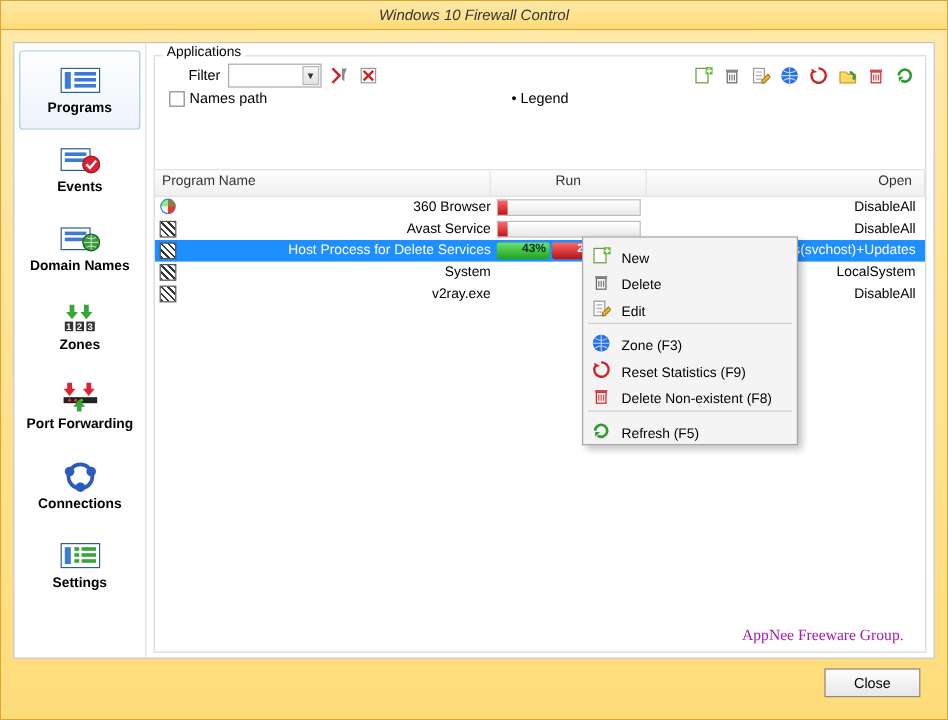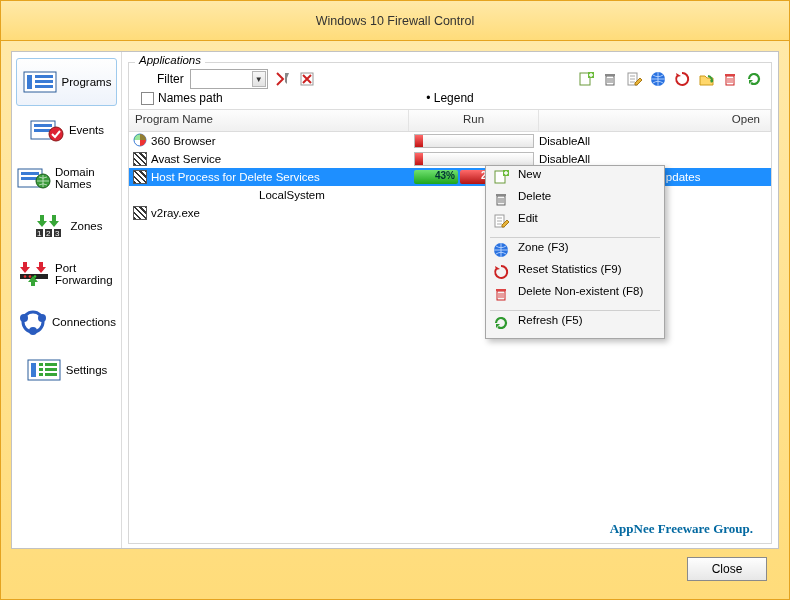--- a/index.html
+++ b/index.html
@@ -14,30 +14,31 @@
   }
   .window {
     width: 790px;
     height: 600px;
     border: 1px solid #e4a320;
     background: #fff;
     display: flex;
     flex-direction: column;
   }
   .titlebar {
-    height: 40px;
+    height: 24px;
     background: linear-gradient(#ffe9a8, #ffdc7a);
     border-bottom: 1px solid #e4a320;
     display: flex;
     align-items: center;
     justify-content: center;
     font-size: 12.5px;
     color: #333;
     font-weight: 400;
     position: relative;
+    font-style: italic;
   }
   .chrome {
     flex: 1;
     padding: 10px;
     background: linear-gradient(#ffe9a8, #ffdc7a);
     display: flex;
     flex-direction: column;
   }
   .inner {
     flex: 1;
@@ -49,31 +50,32 @@
   
   .sidebar {
     width: 110px;
     border-right: 1px solid #dcdcdc;
     padding: 6px 4px;
     display: flex;
     flex-direction: column;
     gap: 0;
   }
   .nav-btn {
-    height: 48px;
+    height: 66px;
     border: 1px solid transparent;
     border-radius: 3px;
     display: flex;
-    flex-direction: row;
+    flex-direction: column;
     align-items: center;
     justify-content: center;
     gap: 4px;
     font-size: 11.5px;
     cursor: pointer;
     margin-bottom: 0px;
+    font-weight: bold;
   }
   .nav-btn.active {
     background: linear-gradient(#fefefe,#eef3fb);
     border: 1px solid #9ecaed;
   }
   .nav-icon {
     width: 36px;
     height: 26px;
     display: flex;
     align-items: center;
@@ -95,21 +97,20 @@
     flex-direction: column;
     margin-top: 6px;
   }
   .group-label {
     position: absolute;
     top: -9px;
     left: 6px;
     background: #fff;
     padding: 0 4px;
     font-size: 11.5px;
-    font-style: italic;
   }
   .toolbar-row {
     display: flex;
     align-items: center;
     gap: 6px;
     padding: 6px 8px 2px 28px;
     position: relative;
   }
   .toolbar-right {
     margin-left: auto;
@@ -152,20 +153,21 @@
   }
   .legend {
     position:absolute; left:50%; transform:translateX(-50%);
   }
   
   .table {
     flex: 1;
     border-top: 1px solid #ddd;
     position: relative;
     overflow: hidden;
+    margin-top: 48px;
   }
   .thead {
     display: flex;
     height: 22px;
     background: linear-gradient(#fdfdfd,#f0f0f0);
     border-bottom: 1px solid #dcdcdc;
   }
   .th {
     border-right: 1px solid #e3e3e3;
     padding: 3px 6px;
@@ -174,23 +176,23 @@
   }
   .th.name { width: 280px; }
   .th.run  { width: 130px; text-align:center;}
   .th.zone { flex: 1; text-align:right; padding-right:10px;}
   .row {
     display: flex;
     height: 18px;
     align-items: center;
     font-size: 11.5px;
   }
-  .row .cell.name { width: 280px; padding-left: 4px; display:flex;align-items:center;gap:4px;}
+  .row .cell.name { width: 280px; padding-left: 4px; display:flex;align-items:center;gap:4px;justify-content:space-between;}
   .row .cell.run  { width: 130px; }
-  .row .cell.zone { flex: 1; text-align: left; padding-right: 8px; }
+  .row .cell.zone { flex: 1; text-align: right; padding-right: 8px; }
   .row.selected {
     background: #1e8fff;
     color: #fff;
   }
   .runbar {
     height: 14px;
     width: 120px;
     border:1px solid #bbb;
     background: linear-gradient(#fff,#e8e8e8);
     margin: 0 auto;
@@ -214,31 +216,31 @@
     left: 356px;
     top: 55px;
     width: 180px;
     background:#f4f4f4;
     border:1px solid #a6a6a6;
     box-shadow: 3px 3px 6px rgba(0,0,0,.25);
     padding: 2px;
     z-index: 50;
   }
   .mi {
-    display:flex;align-items:flex-start;gap:8px;
+    display:flex;align-items:flex-end;gap:8px;
     height:22px;padding:0 8px 0 4px;
     font-size:11.5px;cursor:pointer;
   }
   .mi .mico{width:18px;height:18px;display:flex;align-items:center;justify-content:center;}
   .sep{height:1px;background:#cfcfcf;margin:3px 2px;}
   
   .watermark{
     position:absolute;right:18px;bottom:6px;
     font-family:"Comic Sans MS",cursive;
-    color:#0369a1;font-size:13px;font-weight:bold;
+    color:#a21caf;font-size:13px;font-weight:normal;
     text-shadow:0 0 1px #fff;
   }
   .dlg-footer{
     height:40px; display:flex; align-items:center; justify-content:flex-end;
     padding: 0 12px;
   }
   .close-btn{
     width:80px;height:24px;
     background:linear-gradient(#fefefe,#e7e7e7);
     border:1px solid #8a8a8a;
@@ -481,20 +483,24 @@
               <div class="cell run">
                   <div class="runsel">
                     <div class="g">43%</div>
                     <div class="r">24%</div>
                   </div>
                 </div>
               <div class="cell zone">HostProcess(svchost)+Updates</div>
             </div>
 
             <div class="row">
+              <div class="cell name">
+                  <span class="hatch"></span>
+                  <span>System</span>
+                </div>
               <div class="cell run"></div>
               <div class="cell zone">LocalSystem</div>
             </div>
 
             <div class="row">
               <div class="cell name">
                   <span class="hatch"></span>
                   <span>v2ray.exe</span>
                 </div>
               <div class="cell run"></div>

